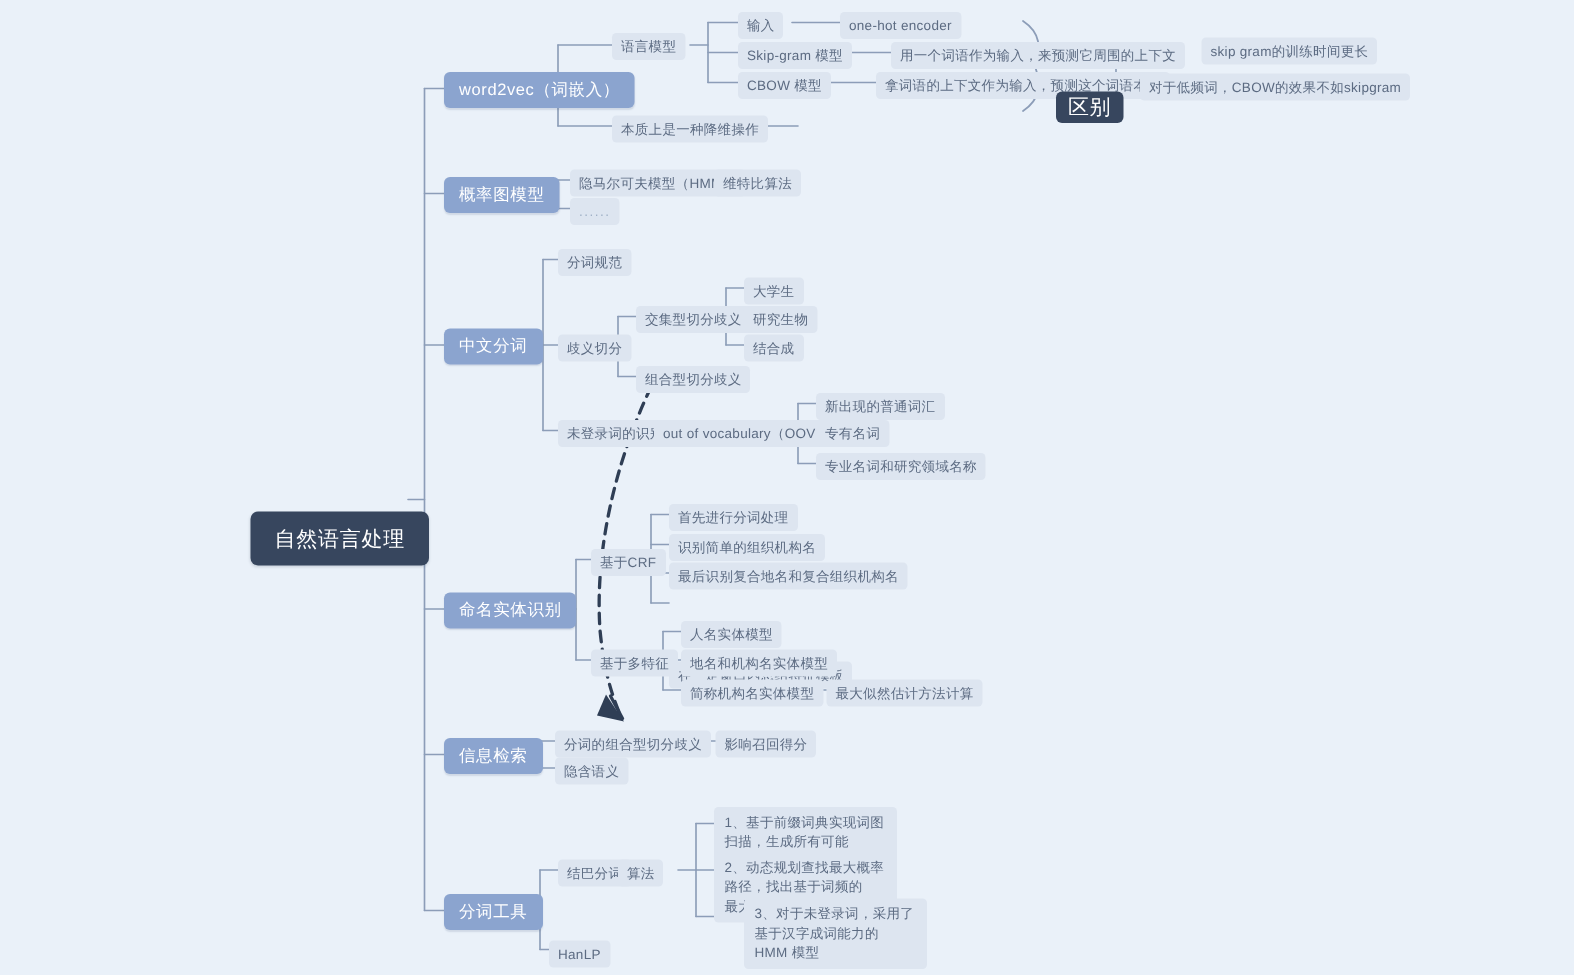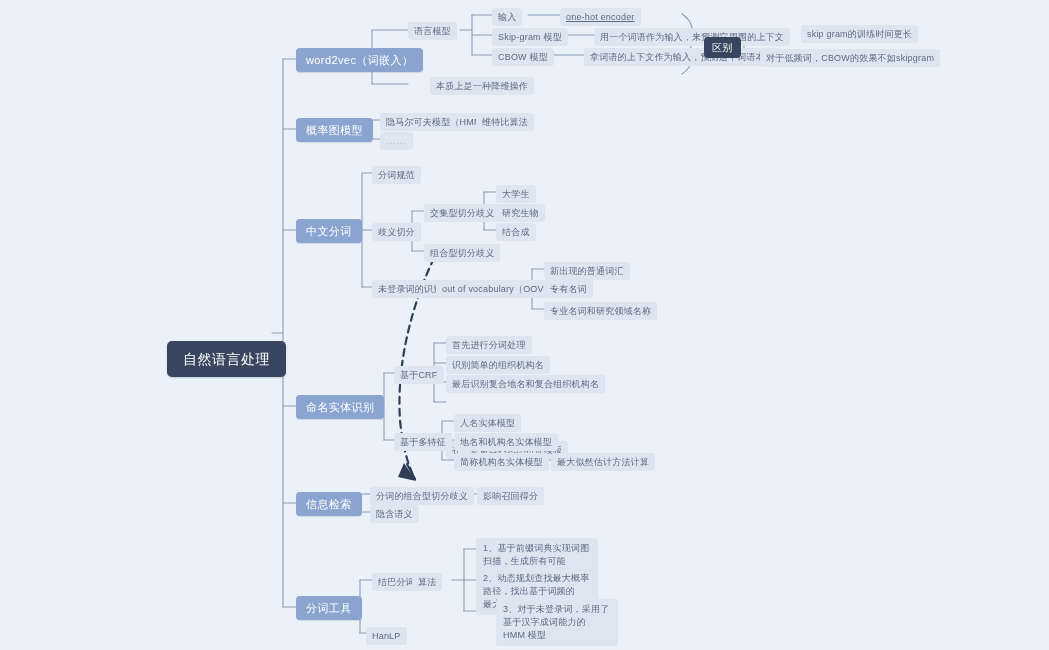--- a/index.html
+++ b/index.html
@@ -29,23 +29,24 @@
     border-radius:4px;
     font-size:11px;line-height:14px;
     padding:5px 10px;
     letter-spacing:.4px;
     box-shadow:0 1px 1px rgba(60,80,120,.15);
   }
   
   .n-dark{
     background:#37465e;color:#ffffff;
     border-radius:4px;
-    font-size:10px;line-height:13px;
+    font-size:14px;line-height:13px;
     padding:4px 8px;
     letter-spacing:.3px;
+    margin-top:24px;
   }
   
   .n-leaf{
     background:#dde5f0;color:#5c6b82;
     border-radius:3px;
     font-size:9px;line-height:12px;
     padding:3px 6px;
     letter-spacing:.2px;
   }
   .n-leaf.multi{line-height:13px;padding:4px 7px;}
@@ -176,26 +177,26 @@
 
   <div class="node n-l1" style="left:296px;top:48px;">word2vec（词嵌入）</div>
   <div class="node n-l1" style="left:296px;top:118px;">概率图模型</div>
   <div class="node n-l1" style="left:296px;top:219px;">中文分词</div>
   <div class="node n-l1" style="left:296px;top:395px;">命名实体识别</div>
   <div class="node n-l1" style="left:296px;top:492px;">信息检索</div>
   <div class="node n-l1" style="left:296px;top:596px;">分词工具</div>
 
   <div class="node n-leaf" style="left:408px;top:22px;">语言模型</div>
   <div class="node n-leaf" style="left:492px;top:8px;">输入</div>
-  <div class="node n-leaf" style="left:560px;top:8px;text-decoration:underline;">one-hot encoder</div>
+  <div class="node n-leaf" style="left:560px;top:8px;">one-hot encoder</div>
   <div class="node n-leaf" style="left:492px;top:28px;">Skip-gram 模型</div>
   <div class="node n-leaf" style="left:594px;top:28px;">用一个词语作为输入，来预测它周围的上下文</div>
   <div class="node n-leaf" style="left:492px;top:48px;">CBOW 模型</div>
   <div class="node n-leaf" style="left:584px;top:48px;">拿词语的上下文作为输入，预测这个词语本身</div>
-  <div class="node n-leaf" style="left:430px;top:77px;font-family:Liberation Serif, serif;">本质上是一种降维操作</div>
+  <div class="node n-leaf" style="left:408px;top:77px;font-family:Liberation Serif, serif;">本质上是一种降维操作</div>
   <div class="node n-dark" style="left:704px;top:37px;">区别</div>
   <div class="node n-leaf" style="left:760px;top:25px;margin-left:41px;">skip gram的训练时间更长</div>
   <div class="node n-leaf" style="left:760px;top:49px;">对于低频词，CBOW的效果不如skipgram</div>
 
   <div class="node n-leaf" style="left:380px;top:113px;">隐马尔可夫模型（HMM）</div>
   <div class="node n-leaf" style="left:476px;top:113px;">维特比算法</div>
   <div class="node n-leaf n-dots" style="left:380px;top:132px;">......</div>
 
   <div class="node n-leaf" style="left:372px;top:166px;">分词规范</div>
   <div class="node n-leaf" style="left:372px;top:223px;">歧义切分</div>

